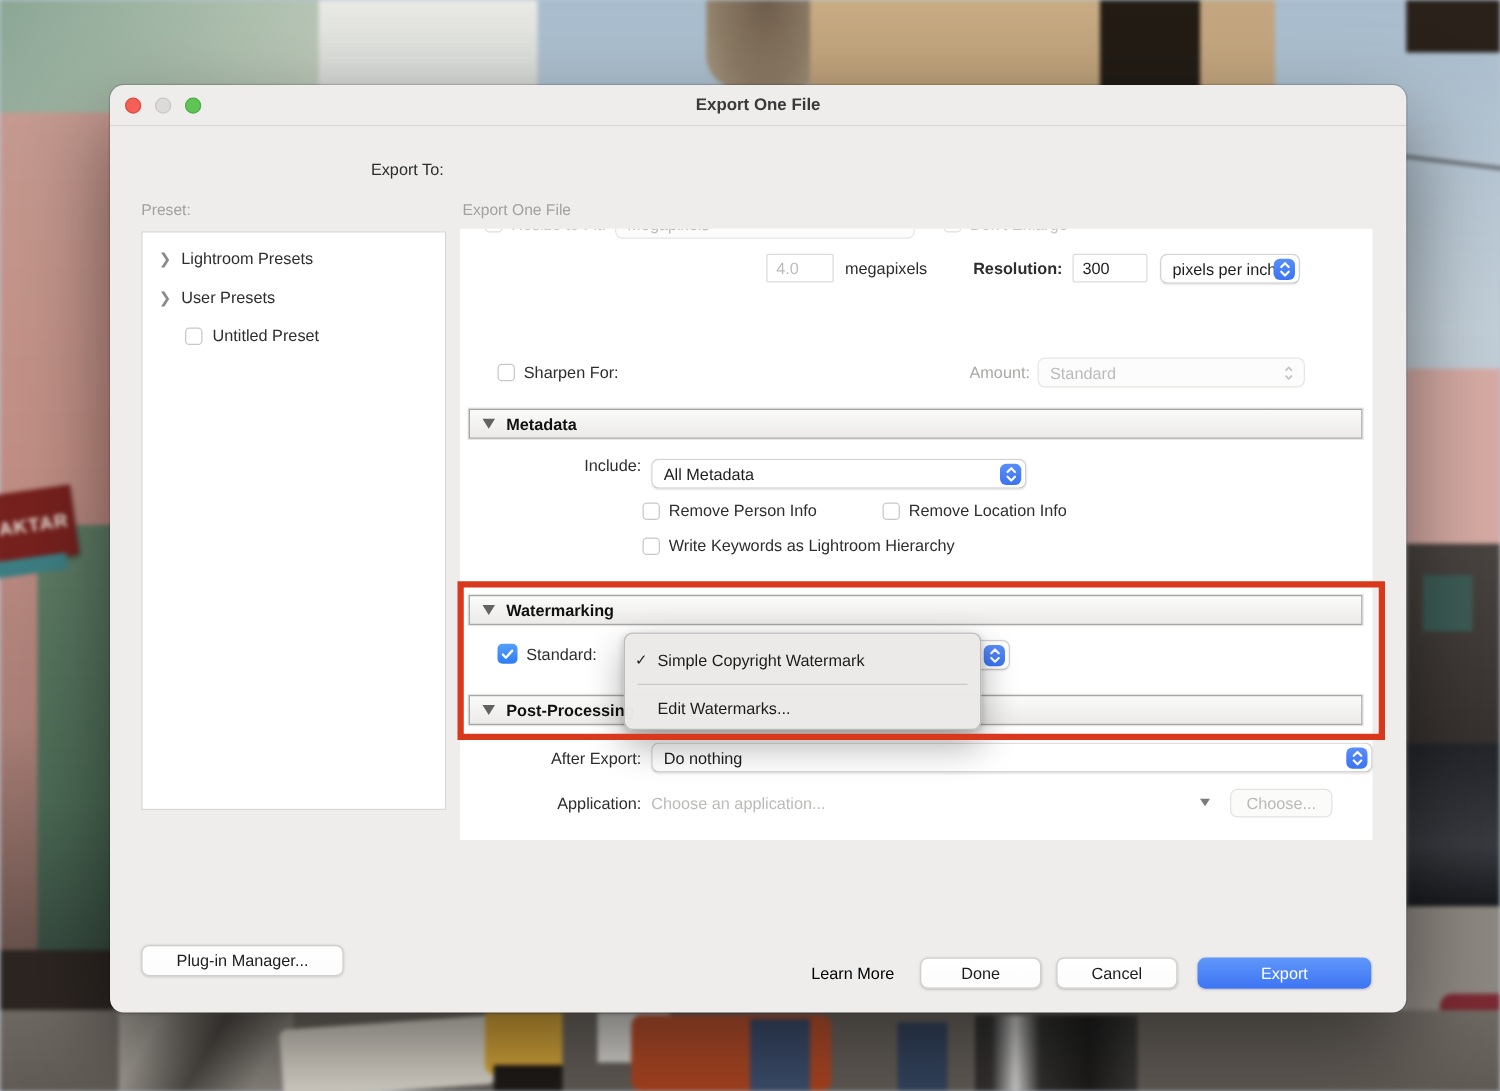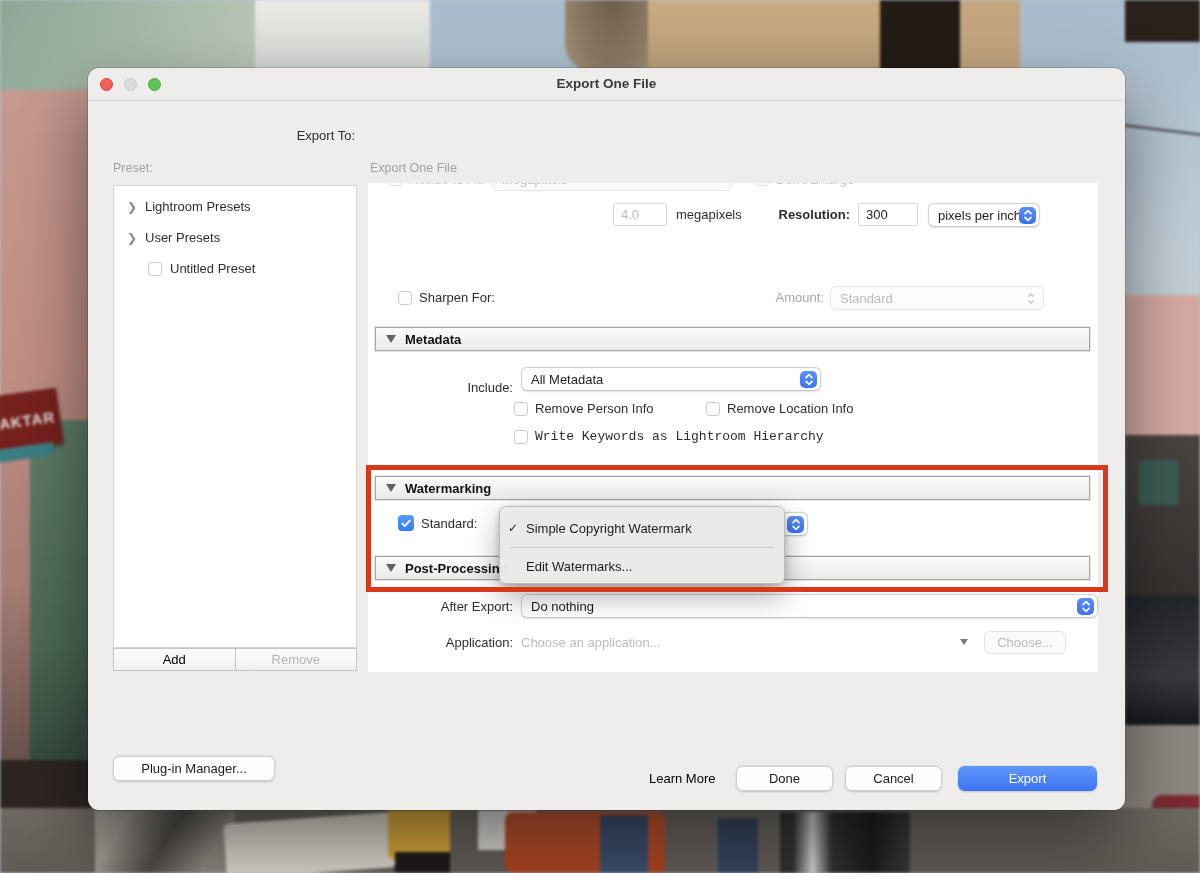--- a/index.html
+++ b/index.html
@@ -163,24 +163,20 @@
       </div>
       <div class="side-item" style="left:13px; top:44px;">
         <span class="chev">❯︎</span>
         <span>User Presets</span>
       </div>
       <div class="side-item" style="left:34px; top:75px;">
         <span class="cb"></span>
         <span>Untitled Preset</span>
       </div>
     </div>
-    <div class="addrem">
-      <div class="b">Add</div>
-      <div class="b" style="color:#b4b3b2;">Remove</div>
-    </div>
 
     <div class="content">
 
       <div style="position:absolute; left:0; top:0; width:730px; height:9px; overflow:hidden;">
         <div class="row" style="left:20px; top:-15px; height:22px; gap:7px;">
           <span class="cb cb-dis"></span>
           <span style="font-size:13px; color:#c7c6c5;">Resize to Fit:</span>
           <span class="ddd" style="position:static; width:240px;">
               <span>Megapixels</span>
             </span>
@@ -219,39 +215,39 @@
               <path d="M1.5 5.5L4 3l2.5 2.5" stroke="#c3c2c1" stroke-width="1.4" fill="none"></path>
               <path d="M1.5 9.5L4 12l2.5-2.5" stroke="#c3c2c1" stroke-width="1.4" fill="none"></path>
             </svg>
           </span>
       </div>
 
       <div class="hdr" style="left:7px; top:144px;">
         <span class="tri"></span>
         <span class="t">Metadata</span>
       </div>
-      <div class="r-lbl" style="left:40px; top:197px; width:105px;">Include:</div>
+      <div class="r-lbl" style="left:40px; top:182px; width:105px;">Include:</div>
       <div class="dd" style="left:153px; top:184px; width:300px;">
         <span>All Metadata</span>
         <span class="stepper">
           <svg width="10" height="13" viewBox="0 0 10 13">
               <path d="M2 4.6l3-3 3 3" stroke="#fff" stroke-width="1.7" fill="none" stroke-linecap="round" stroke-linejoin="round"></path>
               <path d="M2 8.4l3 3 3-3" stroke="#fff" stroke-width="1.7" fill="none" stroke-linecap="round" stroke-linejoin="round"></path>
             </svg>
         </span>
       </div>
       <div class="cbrow" style="left:146px; top:218px;">
         <span class="cb"></span>
         <span class="lbl">Remove Person Info</span>
       </div>
       <div class="cbrow" style="left:306px; top:218px;padding-left:32px;">
         <span class="cb"></span>
         <span class="lbl">Remove Location Info</span>
       </div>
-      <div class="cbrow" style="left:146px; top:246px;font-family:Liberation Mono, monospace;">
+      <div class="cbrow" style="left:146px; top:246px;">
         <span class="cb"></span>
         <span class="lbl">Write Keywords as Lightroom Hierarchy</span>
       </div>
 
       <div class="hdr" style="left:7px; top:293px;">
         <span class="tri"></span>
         <span class="t">Watermarking</span>
       </div>
       <div class="cbrow" style="left:30px; top:332px;">
         <span class="cb-on">

